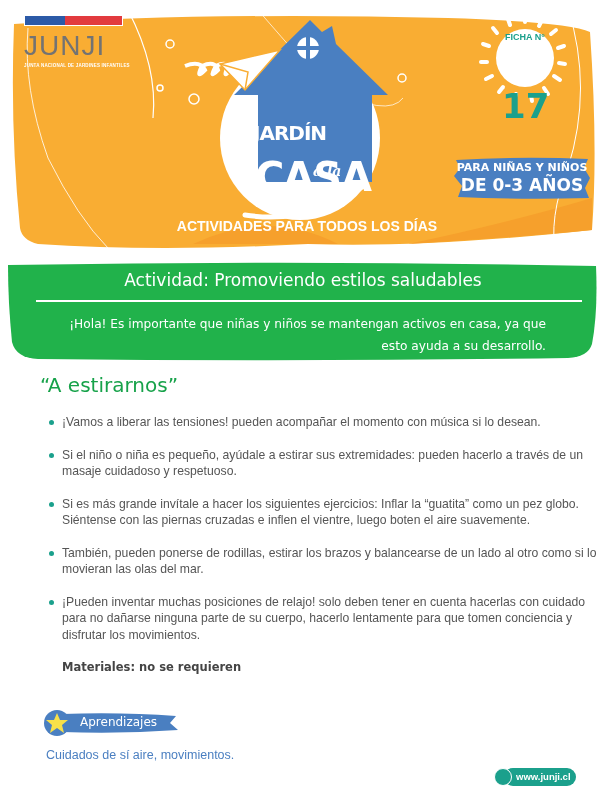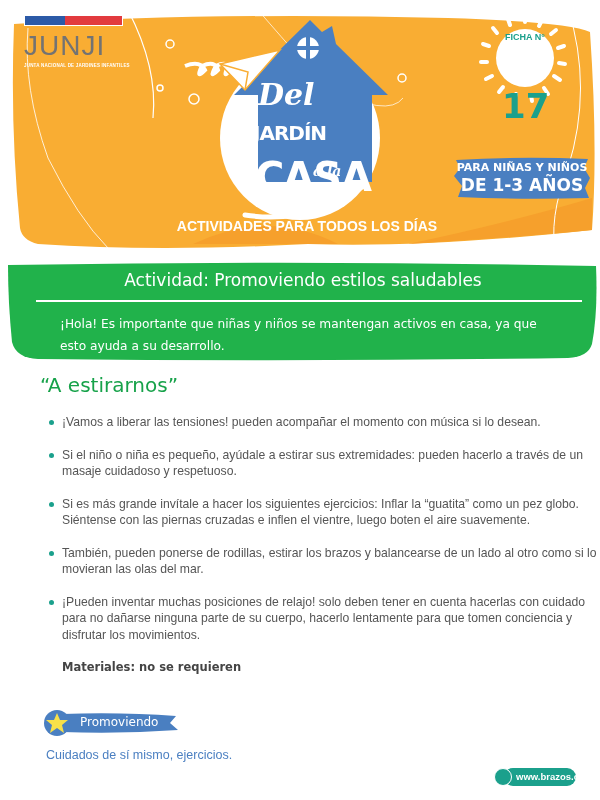--- a/index.html
+++ b/index.html
@@ -29,21 +29,21 @@
   .age-badge { position:absolute; left:452px; top:156px; width:140px; height:44px; }
   .age-badge .l1 { position:absolute; left:0; top:5px; width:140px; text-align:center; color:#fff; font-size:11px; font-weight:bold; font-family:"DejaVu Sans", sans-serif; }
   .age-badge .l2 { position:absolute; left:0; top:19px; width:140px; text-align:center; color:#fff; font-size:17px; font-weight:bold; font-family:"DejaVu Sans", sans-serif; }
 
   .tagline { position:absolute; left:0; top:218px; width:614px; text-align:center; color:#fff; font-weight:bold; font-size:14px; }
 
   .green { position:absolute; left:8px; top:262px; width:590px; height:100px; }
   .green svg { position:absolute; left:0; top:0; }
   .act-title { position:absolute; left:0; top:270px; width:606px; text-align:center; color:#fff; font-size:17px; font-family:"DejaVu Sans", sans-serif; }
   .act-line { position:absolute; left:36px; top:300px; width:546px; height:2px; background:#fff; }
-  .act-intro { position:absolute; left:60px; top:313px; width:486px; text-align:left; color:#fff; font-size:12.2px; line-height:22px; font-family:"DejaVu Sans", sans-serif; }
+  .act-intro { position:absolute; left:60px; top:313px; width:486px; text-align:right; color:#fff; font-size:12.2px; line-height:22px; font-family:"DejaVu Sans", sans-serif; }
 
   .sec-title { position:absolute; left:40px; top:373px; color:#17a24a; font-size:20px; font-family:"DejaVu Sans", sans-serif; }
 
   .list { position:absolute; left:30px; top:398px; width:560px; margin:16px; padding:0; list-style:none; }
   .list li { position:relative; padding-left:16px; color:#555555; font-size:12.2px; line-height:16.5px; margin-bottom:16px; font-family:"Liberation Sans", sans-serif; }
   .list li .dot { position:absolute; left:3px; top:6px; width:5px; height:5px; border-radius:50%; background:#1ba08c; }
   .list li.materials { font-weight:bold; color:#444; font-family:"DejaVu Sans", sans-serif; font-size:11.5px; }
 
   .aprend { position:absolute; left:42px; top:710px; width:140px; height:26px; }
   .aprend .label { position:absolute; left:38px; top:5px; color:#fff; font-size:12px; font-family:"DejaVu Sans", sans-serif; }
@@ -89,21 +89,20 @@
     <circle cx="252" cy="58" r="4" fill="none" stroke="#fff" stroke-width="1.5"></circle>
     <path d="M35 46 Q 50 40 55 50 Q 45 60 52 46 Q 65 40 68 50 Q 58 60 66 46 Q 78 40 80 50 Q 72 60 78 46 L 100 44" stroke="#fff" stroke-width="4" fill="none"></path>
     <polygon points="80,86 240,70 230,180 107,180" fill="#4a7fc1" opacity="0"></polygon>
     <path d="M84 75 L 155 5 L 160 0 L 172 12 L 182 6 L 186 24 L 238 75 L 222 75 L 222 162 L 108 162 L 108 75 Z" fill="#4a7fc1"></path>
     <circle cx="158" cy="28" r="11" fill="#fff"></circle>
     <rect x="156" y="17" width="4" height="22" fill="#4a7fc1"></rect>
     <rect x="147" y="26" width="22" height="4" fill="#4a7fc1"></rect>
     <path d="M70 44 L 130 30 L 95 70 Z" fill="#fff" stroke="#f9ad33" stroke-width="1.5"></path>
     <path d="M70 44 L 98 52 L 95 70" fill="none" stroke="#f9ad33" stroke-width="1.5"></path>
   </svg>
-  <div class="house-text t-del">Del</div>
   <div class="house-text t-jardin">JARDÍN</div>
   <div class="house-text t-ala">a la</div>
   <div class="house-text t-casa">CASA</div>
 </div>
 
 <div class="ficha">
   <svg width="100" height="90" viewBox="0 0 100 90">
     <g stroke="#fff" stroke-width="4" stroke-linecap="round">
       <line x1="51" y1="2" x2="51" y2="8"></line>
       <line x1="68" y1="6" x2="65" y2="12"></line>
@@ -125,21 +124,21 @@
   </svg>
   <div class="lbl">FICHA N°</div>
   <div class="num">17</div>
 </div>
 
 <div class="age-badge">
   <svg width="140" height="44" viewBox="0 0 140 44" style="position:absolute;left:0;top:0">
     <path d="M4 4 Q 70 0 136 3 L 132 12 L 138 22 L 133 32 L 137 42 Q 70 44 6 41 L 10 30 L 2 20 L 8 12 Z" fill="#4a7fc1"></path>
   </svg>
   <div class="l1">PARA NIÑAS Y NIÑOS</div>
-  <div class="l2">DE 1-3 AÑOS</div>
+  <div class="l2">DE 0-3 AÑOS</div>
 </div>
 
 <div class="tagline">ACTIVIDADES PARA TODOS LOS DÍAS</div>
 
 <div class="green">
   <svg width="590" height="100" viewBox="0 0 590 100">
     <path d="M0 3 Q 300 -2 588 4 Q 590 50 584 82 Q 580 95 560 96 Q 300 100 30 97 Q 8 96 4 80 Q 0 40 0 3 Z" fill="#21b24b"></path>
   </svg>
 </div>
 <div class="act-title">Actividad: Promoviendo estilos saludables</div>
@@ -156,21 +155,21 @@
   <li><span class="dot"></span><span>¡Pueden inventar muchas posiciones de relajo! solo deben tener en cuenta hacerlas con cuidado para no dañarse ninguna parte de su cuerpo, hacerlo lentamente para que tomen conciencia  y disfrutar los movimientos.</span></li>
   <li class="materials">Materiales: no se requieren</li>
 </ul>
 
 <div class="aprend">
   <svg width="140" height="26" viewBox="0 0 140 26" style="position:absolute;left:0;top:0">
     <path d="M20 4 Q 80 2 134 6 L 128 13 L 136 20 Q 80 24 20 22 Z" fill="#4a7fc1"></path>
     <circle cx="15" cy="13" r="13" fill="#4a7fc1"></circle>
     <polygon points="15,3 18,10 26,10 20,15 22,23 15,18 8,23 10,15 4,10 12,10" fill="#f7e04a"></polygon>
   </svg>
-  <div class="label">Promoviendo</div>
+  <div class="label">Aprendizajes</div>
 </div>
-<div class="aprend-text">Cuidados de sí mismo, ejercicios.</div>
+<div class="aprend-text">Cuidados de sí aire, movimientos.</div>
 
 <div class="web">
   <div class="pill"></div>
   <div class="globe"></div>
-  <div class="txt">www.brazos.cl</div>
+  <div class="txt">www.junji.cl</div>
 </div>
 
 </body></html>

